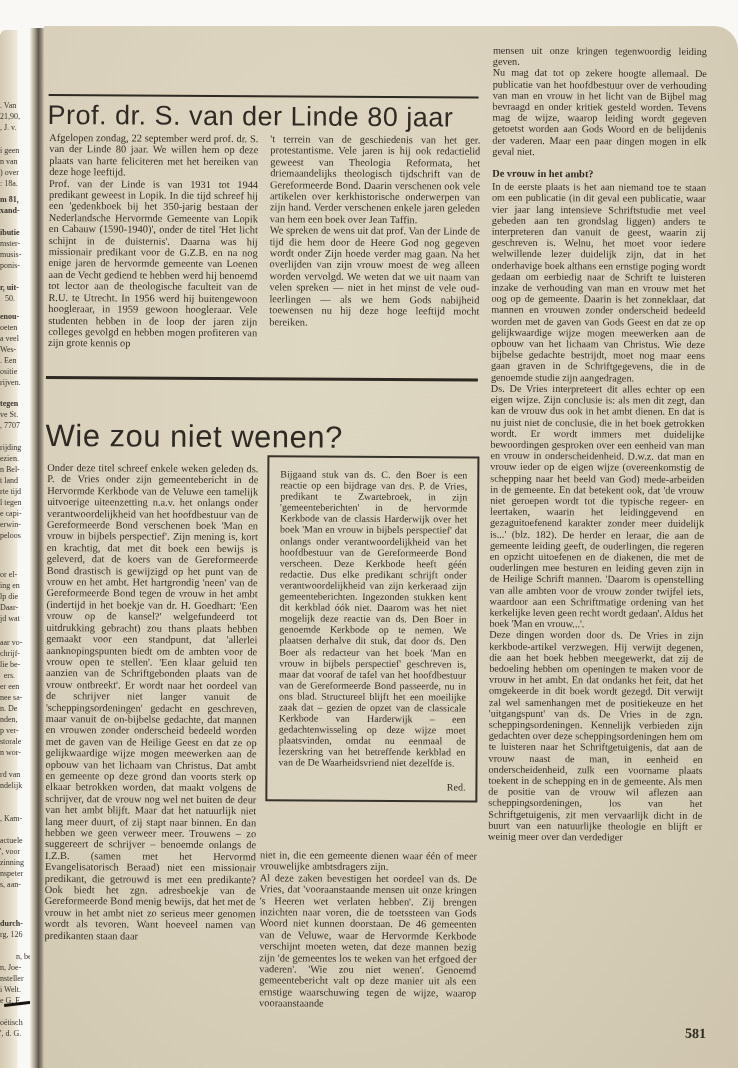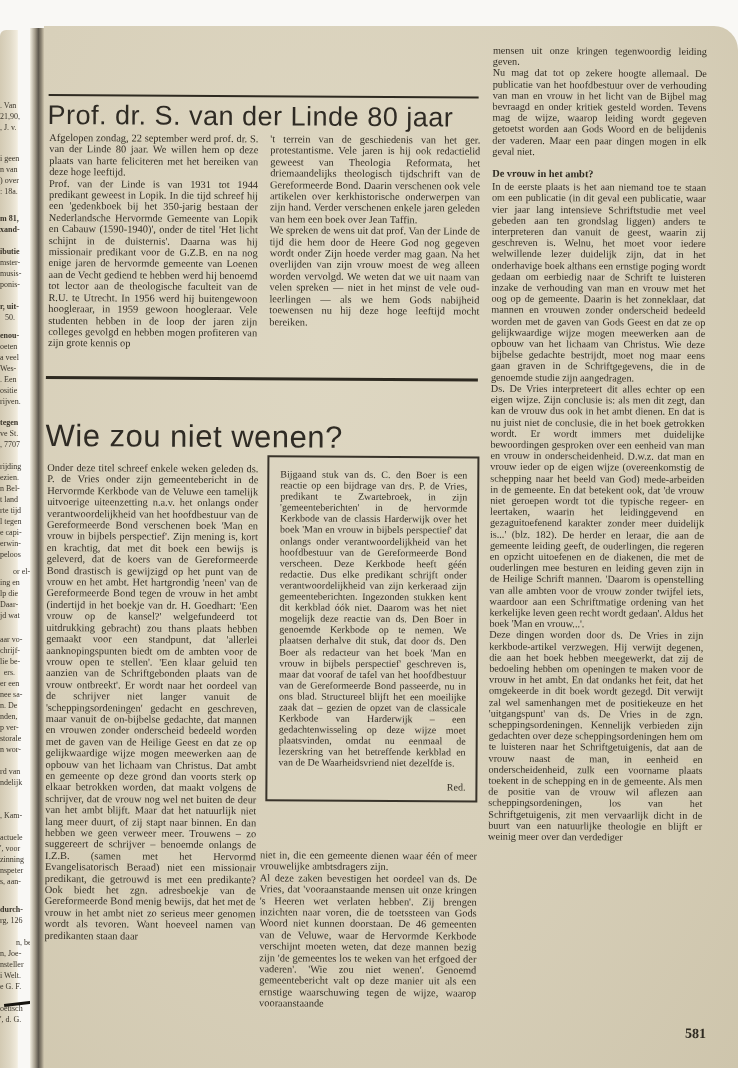--- a/index.html
+++ b/index.html
@@ -58,29 +58,29 @@
 
   <div class="prev-strip">
     <div class="strip-frags">
 
         <div class="frag">. Van</div>
 
         <div class="frag">21,90,</div>
 
         <div class="frag">, J. v.</div>
 
-        <div class="frag" style="margin-top: 20px;">i geen</div>
+        <div class="frag" style="margin-top: 12px;">i geen</div>
 
         <div class="frag">n van</div>
 
         <div class="frag">) over</div>
 
         <div class="frag">: 18a.</div>
 
-        <div class="frag b" style="margin-top: 16px;">m 81,</div>
+        <div class="frag b" style="margin-top: 5px;">m 81,</div>
 
         <div class="frag b">xand-</div>
 
         <div class="frag" style="margin-top: 11px; font-weight: bold;">ibutie</div>
 
         <div class="frag">mster-</div>
 
         <div class="frag">musis-</div>
 
         <div class="frag">ponis-</div>
@@ -120,21 +120,21 @@
         <div class="frag">rte tijd</div>
 
         <div class="frag">l tegen</div>
 
         <div class="frag">e capi-</div>
 
         <div class="frag">erwin-</div>
 
         <div class="frag">peloos</div>
 
-        <div class="frag" style="margin-top: 6px; padding-left: 13px;">or el-</div>
+        <div class="frag" style="margin-top: 28px;">or el-</div>
 
         <div class="frag">ing en</div>
 
         <div class="frag">lp die</div>
 
         <div class="frag">Daar-</div>
 
         <div class="frag">jd wat</div>
 
         <div class="frag" style="margin-top: 13px;">aar vo-</div>
@@ -168,21 +168,21 @@
         <div class="frag" style="margin-top: 11px;">actuele</div>
 
         <div class="frag">', voor</div>
 
         <div class="frag">zinning</div>
 
         <div class="frag">nspeter</div>
 
         <div class="frag">s, aan-</div>
 
-        <div class="frag b" style="margin-top: 17px;">durch-</div>
+        <div class="frag b" style="margin-top: 28px;">durch-</div>
 
         <div class="frag">rg, 126</div>
 
         <div class="frag" style="margin-top: 11px; margin-left: 16px;">n, be-</div>
 
         <div class="frag">n, Joe-</div>
 
         <div class="frag">nsteller</div>
 
         <div class="frag">i Welt.</div>

